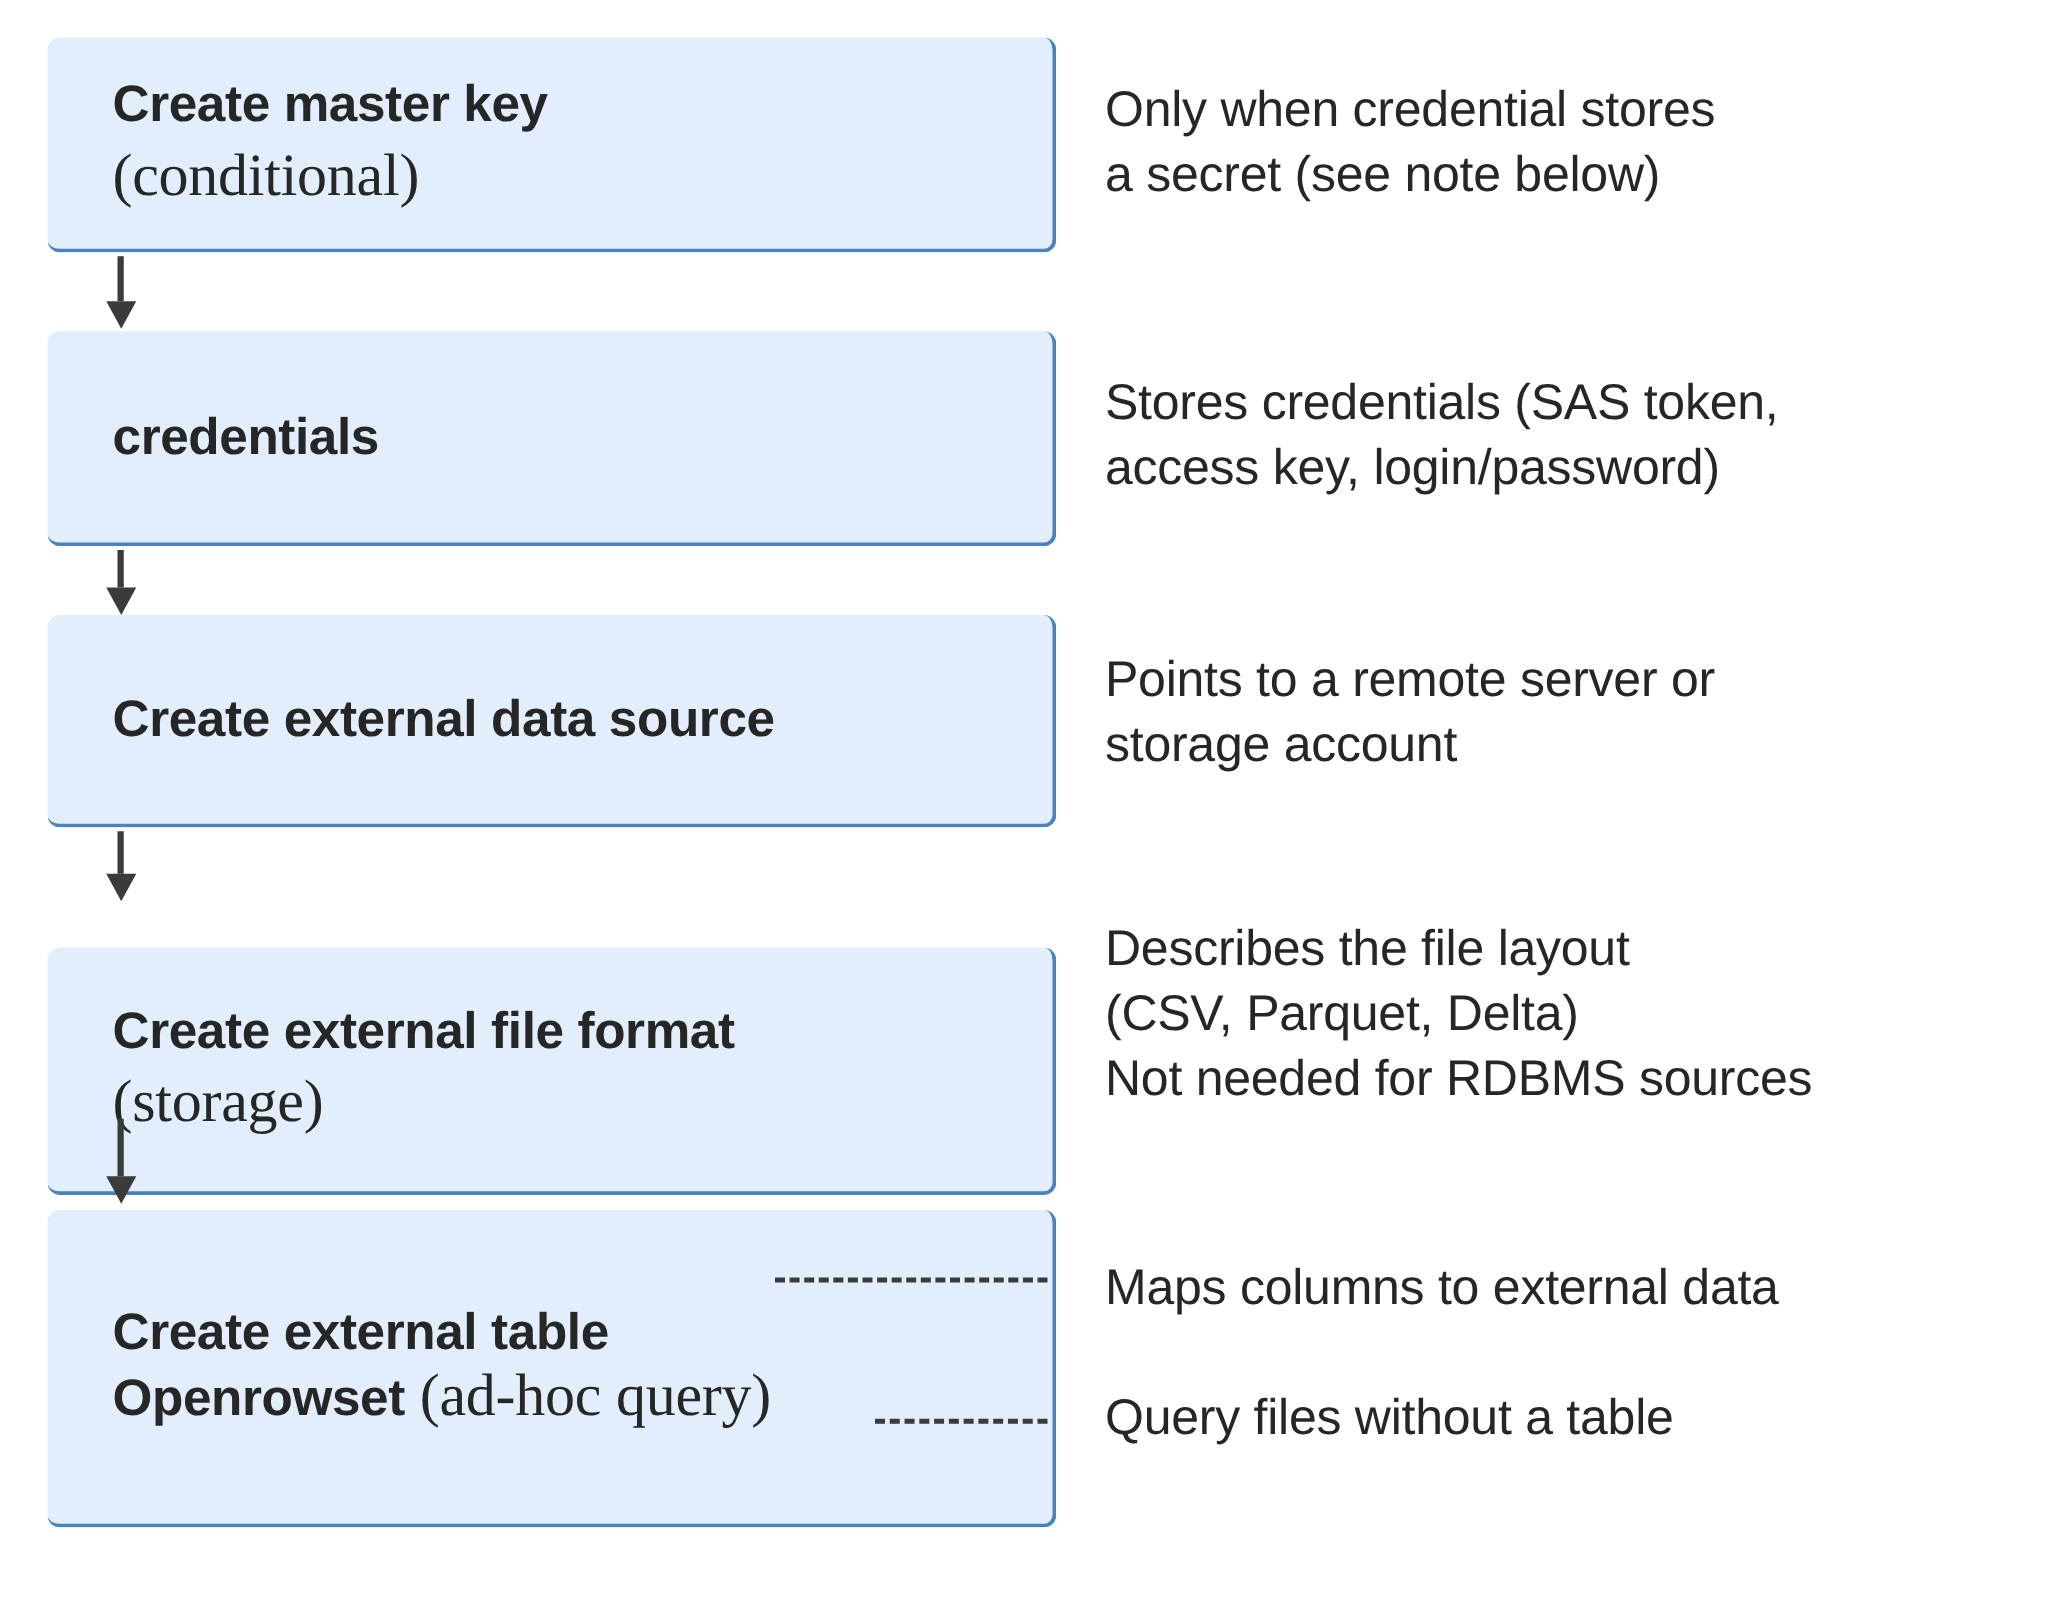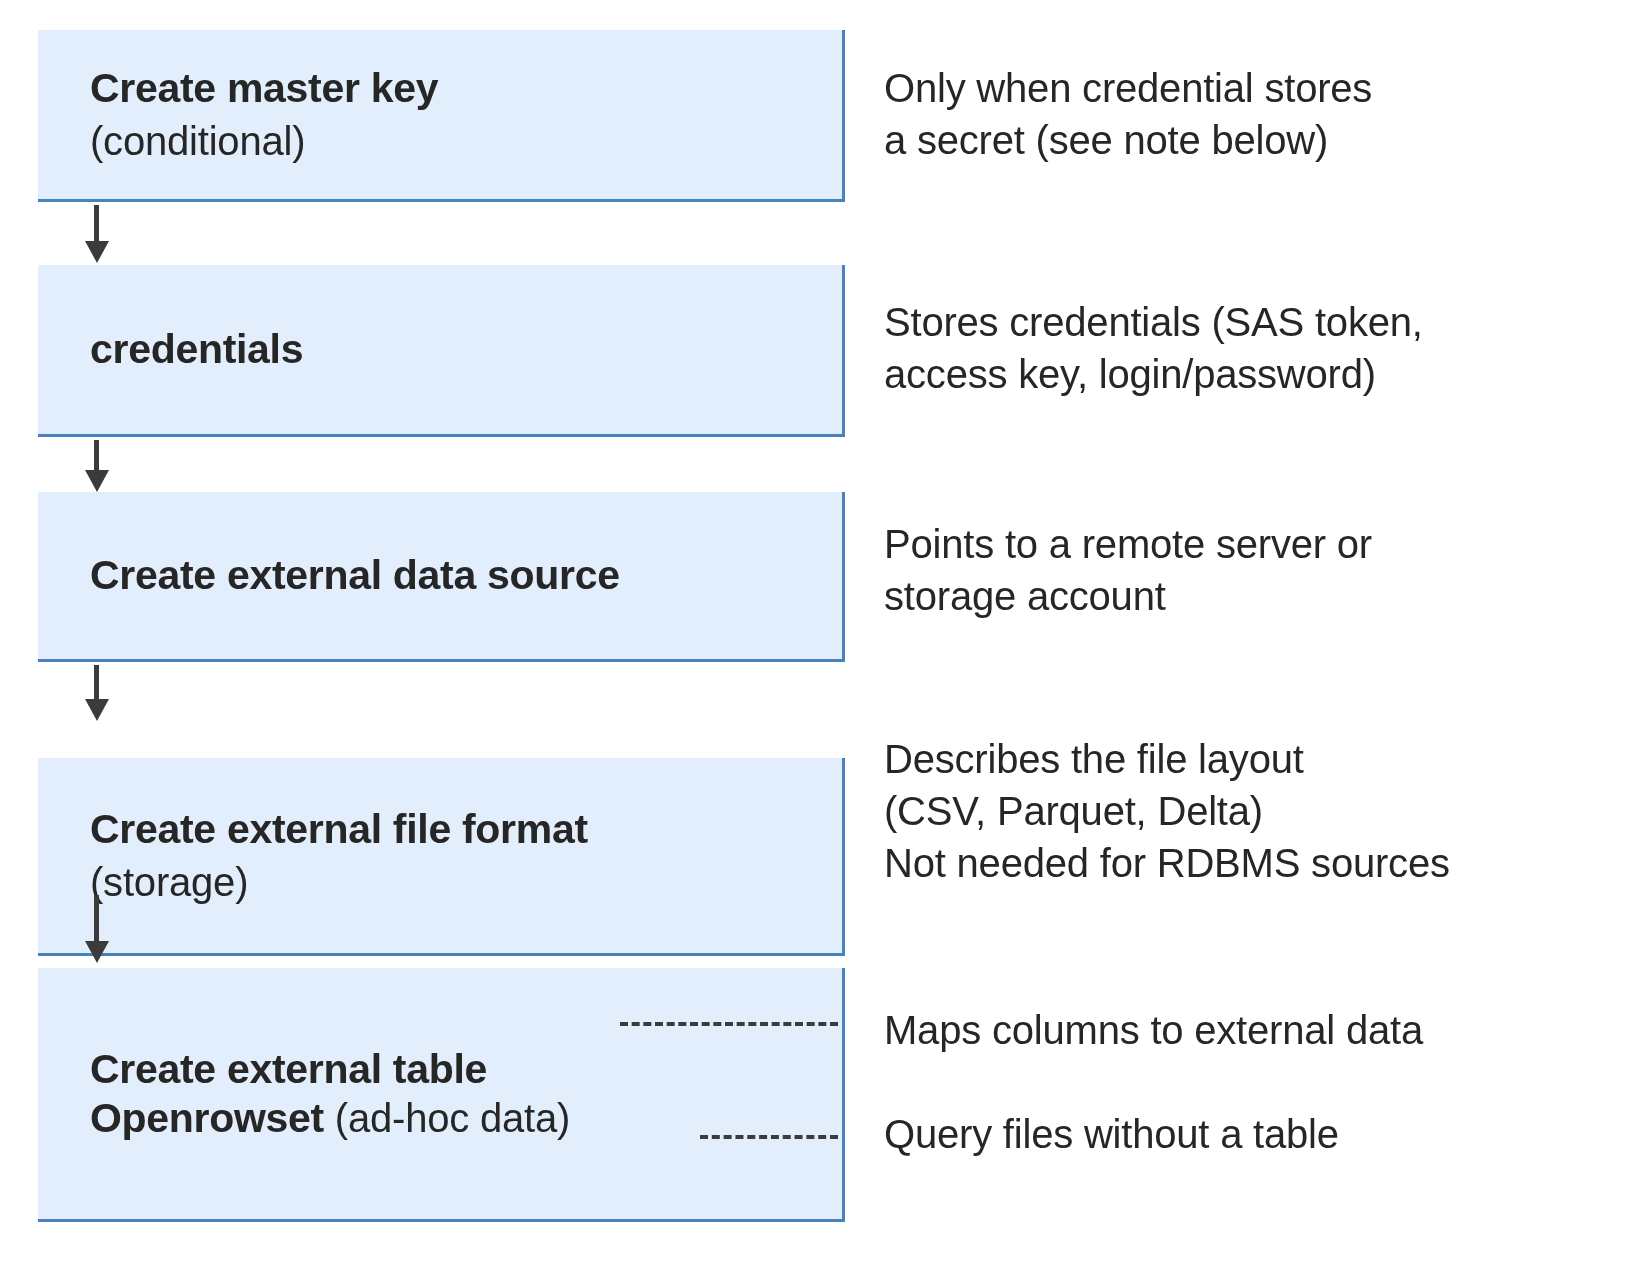--- a/index.html
+++ b/index.html
@@ -29,36 +29,38 @@
     position: absolute;
     left: 38px;
     width: 807px;
     box-sizing: border-box;
     background: #e2eefb;
     border-bottom: 3px solid #4a82bd;
     border-right: 3px solid #4a82bd;
     display: flex;
     flex-direction: column;
     justify-content: center;
+    border-radius: 10px;
   }
   .step-text {
     padding-left: 52px;
     line-height: 1.30;
   }
   .step-title {
     font-weight: bold;
     font-size: 41px;
     letter-spacing: -0.3px;
     white-space: nowrap;
   }
   .step-sub {
     font-weight: normal;
-    font-size: 40px;
+    font-size: 48px;
     letter-spacing: -0.2px;
     white-space: nowrap;
+    font-family: Liberation Serif, serif;
   }
 
   
   .desc {
     position: absolute;
     left: 884px;
     width: 760px;
     font-size: 40px;
     line-height: 1.30;
     letter-spacing: -0.2px;
@@ -187,21 +189,21 @@
 
   <div class="arrow" id="arrow4">
     <div class="shaft" style="height:46px;"></div>
     <div class="head" style="top:46px;"></div>
   </div>
 
   <div class="step-box" id="box5">
     <div class="step-text">
       <div class="step-title box5-row1">Create external table</div>
       <div class="box5-row3">
-        <span class="step-title">Openrowset</span><span class="step-sub inline-normal"> (ad-hoc data)</span>
+        <span class="step-title">Openrowset</span><span class="step-sub inline-normal"> (ad-hoc query)</span>
       </div>
     </div>
   </div>
 
   <div class="leader" id="leader1"></div>
   <div class="leader" id="leader2"></div>
 
   <div class="desc" id="desc5a">
     <div>Maps columns to external data</div>
   </div>

